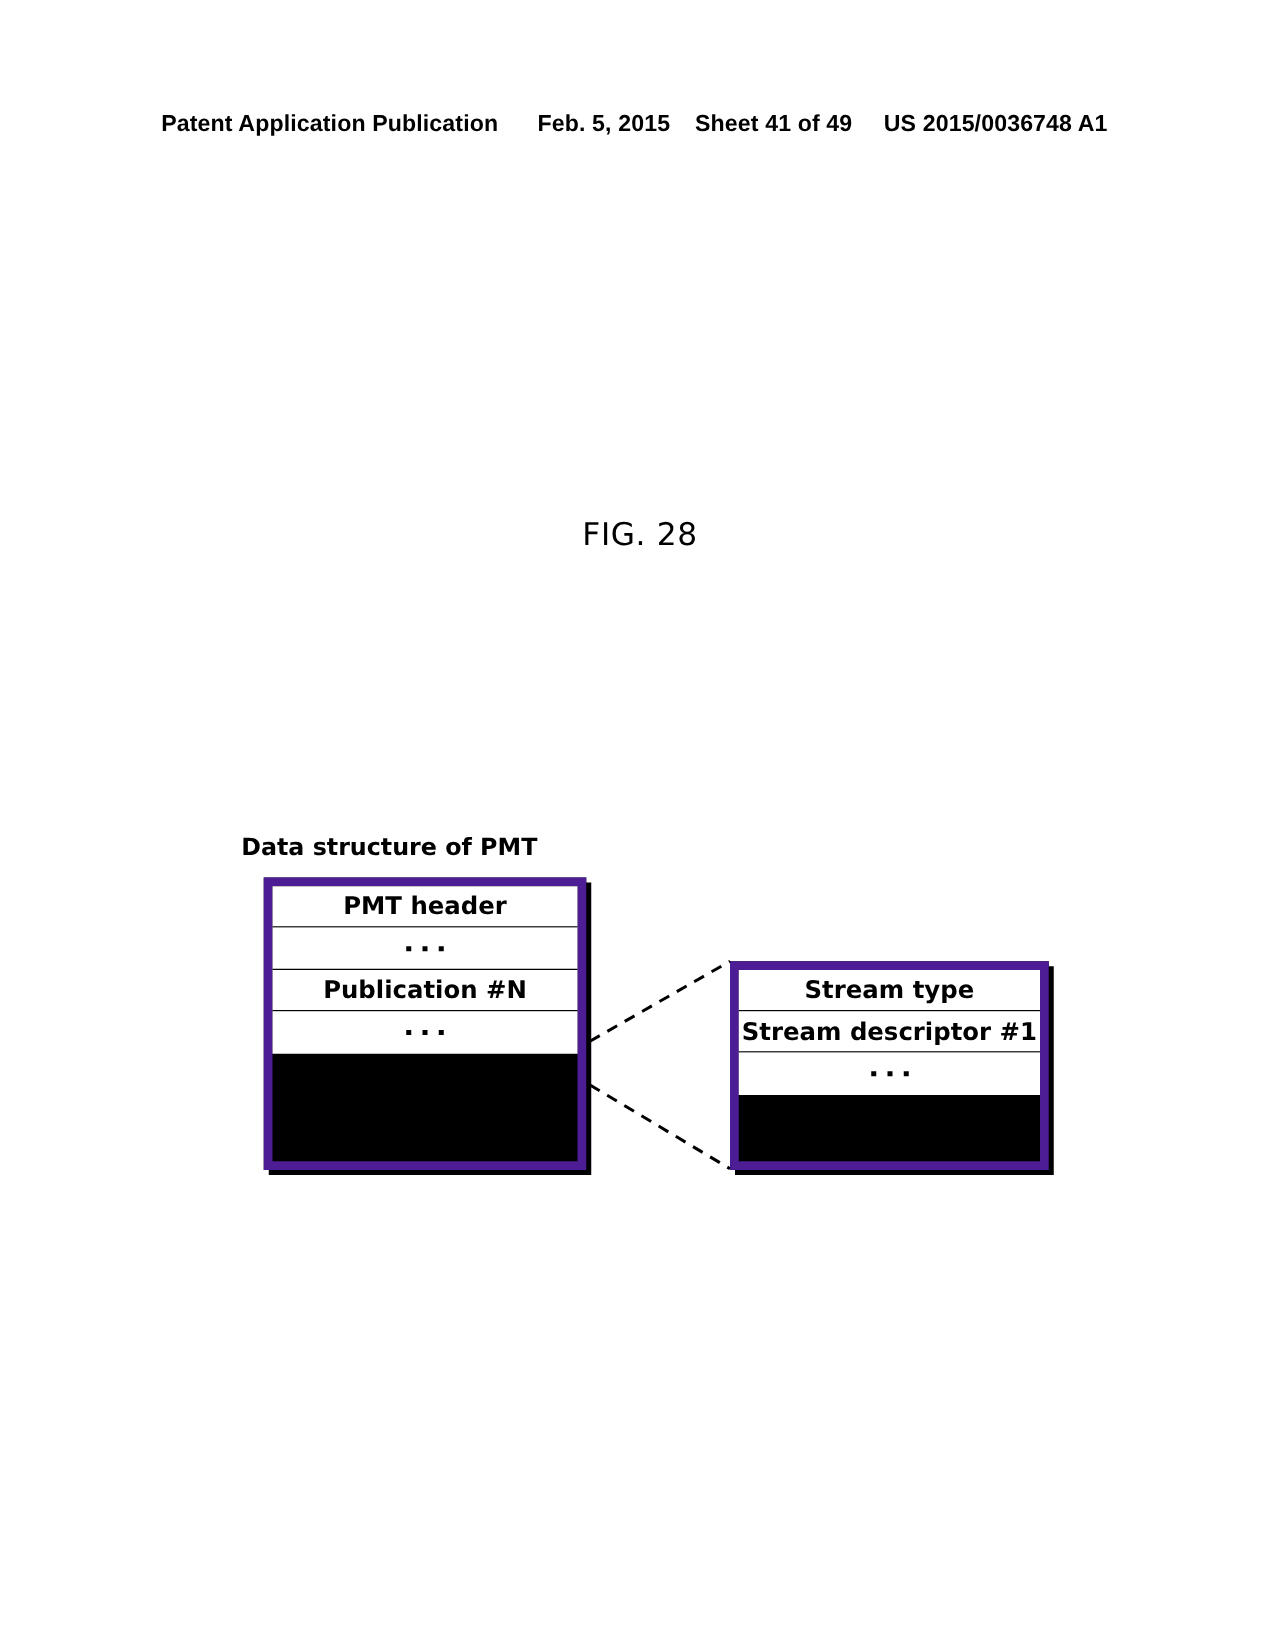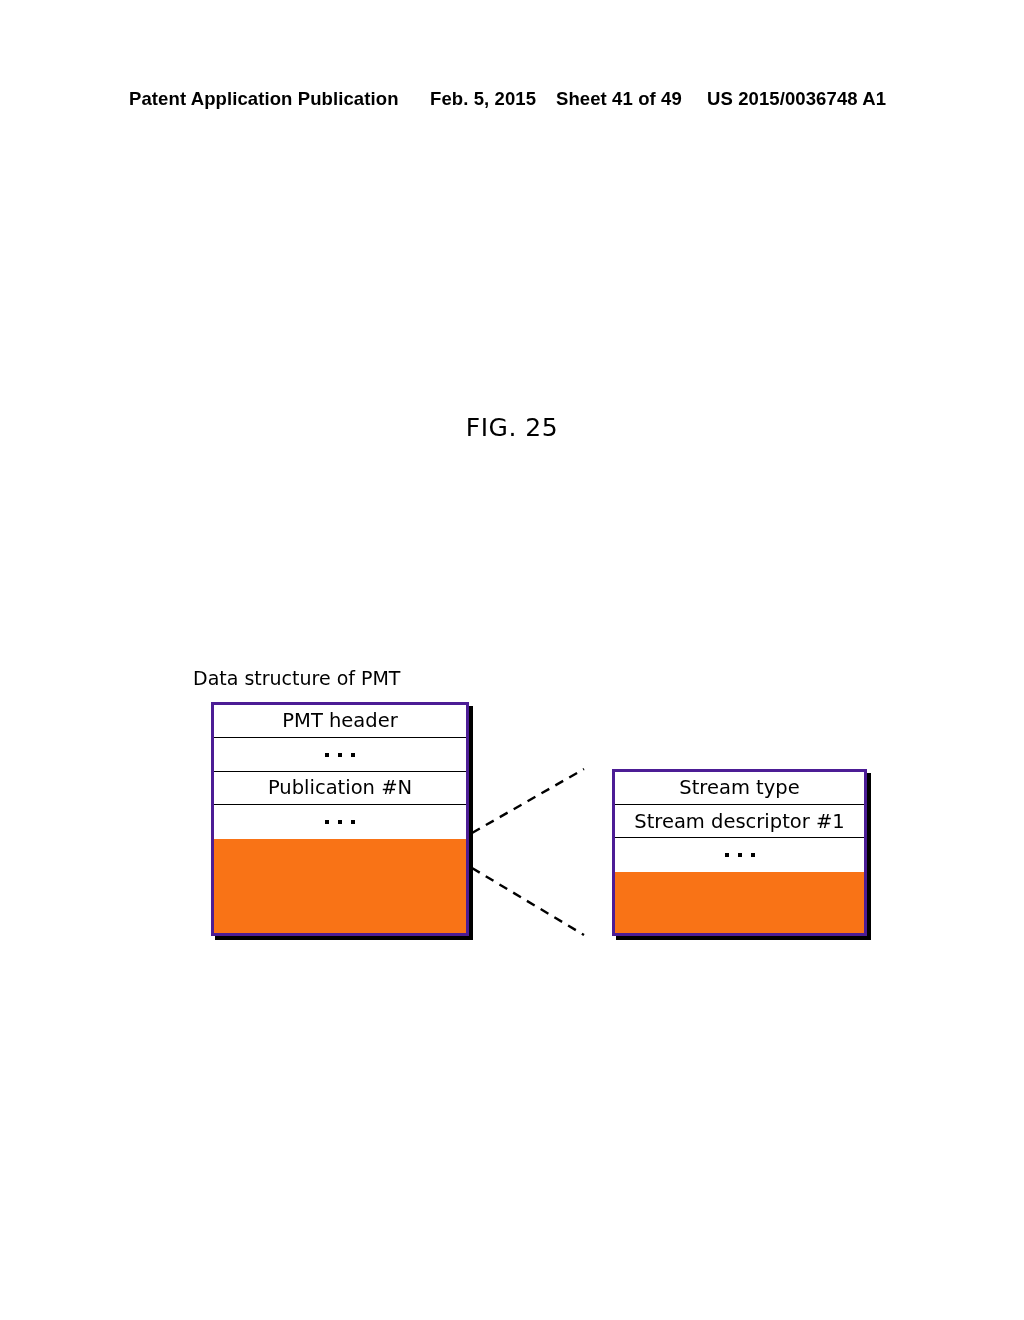--- a/index.html
+++ b/index.html
@@ -48,38 +48,39 @@
     letter-spacing: 0.5px;
   }
 
   
   #diagram {
     position: absolute;
     left: 0;
     top: 0;
     width: 1024px;
     height: 1320px;
+    font-weight: bold;
   }
 
   .caption {
     position: absolute;
     left: 193px;
     top: 668px;
     font-size: 19px;
     font-family: "DejaVu Sans", sans-serif;
     white-space: nowrap;
     line-height: 1.1;
   }
 
   
   .struct-table {
     position: absolute;
     box-sizing: border-box;
-    border: 3px solid #4c1d95;
-    background: #f97316;
+    border: 7px solid #4c1d95;
+    background: #000000;
     box-shadow: 4px 4px 0 0 #000000;
   }
   .struct-table .row {
     box-sizing: border-box;
     width: 100%;
     border-bottom: 1.5px solid #000000;
     display: flex;
     align-items: center;
     justify-content: center;
     font-size: 19.5px;
@@ -111,21 +112,20 @@
     width: 258px;
     height: 234px;
   }
   #table-pmt .row { height: 33.4px; }
 
   #table-stream {
     left: 584px;
     top: 769px;
     width: 255px;
     height: 167px;
-    margin-left: 28px;
   }
   #table-stream .row { height: 33.2px; }
 
   
   #connectors {
     position: absolute;
     left: 0;
     top: 0;
     width: 1024px;
     height: 1320px;
@@ -135,21 +135,21 @@
 </head>
 <body>
 
 <div class="pub-header">
   <span class="h-title">Patent Application Publication</span>
   <span class="h-date">Feb. 5, 2015</span>
   <span class="h-sheet">Sheet 41 of 49</span>
   <span class="h-patno">US 2015/0036748 A1</span>
 </div>
 
-<div class="fig-label">FIG. 25</div>
+<div class="fig-label">FIG. 28</div>
 
 <div id="diagram">
 
   <div class="caption">Data structure of PMT</div>
 
   <div class="struct-table" id="table-pmt">
       <div class="row">
         <span>PMT header</span>
       </div>
       <div class="row">

